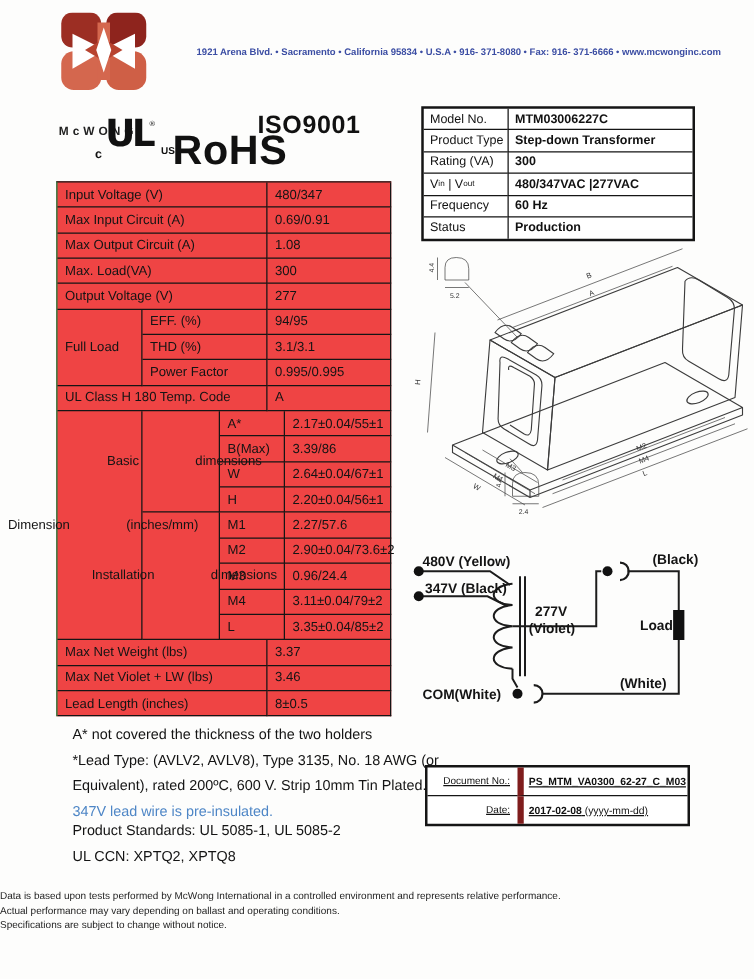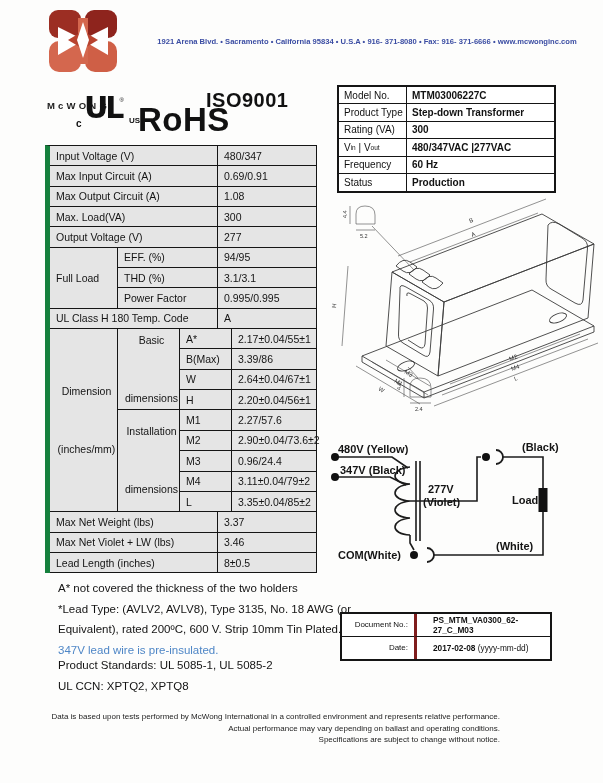--- a/index.html
+++ b/index.html
@@ -20,44 +20,44 @@
   .iso  { position:absolute; left:206px; top:89px; font-size:20px; font-weight:bold; letter-spacing:0.5px; }
 
   
   .info { position:absolute; left:337px; top:85px; width:215px; border:2px solid #151515; display:grid; grid-template-columns:67px 1fr; grid-auto-rows:17.4px; background:#fff; }
   .info > div { border-bottom:1px solid #151515; display:flex; align-items:center; padding-left:5px; font-size:10px; }
   .info > div.ival { border-left:1px solid #151515; font-weight:bold; }
   .info > div:nth-last-child(-n+2){ border-bottom:none; }
   sub { font-size:6.5px; }
 
   
-  .spec { position:absolute; left:45px; top:145px; width:267px; border-top:1px solid #151515; border-left:5px solid #15803d; background:#e5e5e5; }
+  .spec { position:absolute; left:45px; top:145px; width:267px; border-top:1px solid #151515; border-left:1px solid #15803d; background:#ef4444; }
   .sec { display:grid; grid-auto-rows:20.35px; }
   .sec > div { border-right:1px solid #151515; border-bottom:1px solid #151515; font-size:10.5px; display:flex; align-items:center; padding-left:6px; box-sizing:border-box; color:#141414; }
   .sec2cols { grid-template-columns:168px 99px; }
   .sec3cols { grid-template-columns:68px 100px 99px; }
   .sec4cols { grid-template-columns:68px 62px 52px 85px; }
   .center { justify-content:center; padding-left:0; text-align:center; }
-  .vcol { flex-direction:column; line-height:1.25;gap:45px; }
+  .vcol { line-height:1.25;gap:45px; }
 
   
   .notes { position:absolute; left:58px; top:578px; font-size:11.5px; line-height:20.5px; color:#141414; }
   .note-blue { color:#4e86c6; }
   .standards { position:absolute; left:58px; top:655px; font-size:11.5px; line-height:20.5px; color:#141414; }
 
   
-  .doct { position:absolute; left:340px; top:612px; width:208px; border:2px solid #151515; display:grid; grid-template-columns:72px 1fr; grid-auto-rows:22.5px; background:#fff; }
+  .doct { position:absolute; left:340px; top:612px; width:208px; border:2px solid #151515; display:grid; grid-template-columns:72px 1fr; grid-auto-rows:22.5px; background:#fff;text-decoration:underline; }
   .doct > div { display:flex; align-items:center; font-size:8px; }
   .doct > .dlbl { justify-content:flex-end; padding-right:6px; border-bottom:1px solid #151515; }
-  .doct > .dval { border-left:3px solid #7f1d1d; border-bottom:1px solid #151515; padding-left:16px; font-weight:bold; font-size:8.3px; }
+  .doct > .dval { border-left:5px solid #7f1d1d; border-bottom:1px solid #151515; padding-left:4px; font-weight:bold; font-size:8.3px; }
   .doct > div:nth-last-child(-n+2){ border-bottom:none; }
   .dsuffix { font-weight:normal; }
 
   
-  .footer { position:absolute; left:18px; top:711px; width:482px; text-align:right; font-size:8px; line-height:11.5px; color:#232323; }
+  .footer { position:absolute; left:0; top:711px; width:482px; text-align:left; font-size:8px; line-height:11.5px; color:#232323; }
 
   .drawing { position:absolute; left:322px; top:194px; }
   .wiring  { position:absolute; left:330px; top:437px; }
   svg text { font-family:"Liberation Sans",sans-serif; }
 </style>
 </head>
 <body>
 
 <svg class="logo" width="70" height="63" viewBox="0 0 70 63">
   <rect x="1" y="0" width="32" height="28" rx="9" fill="#9c2e23"></rect>

